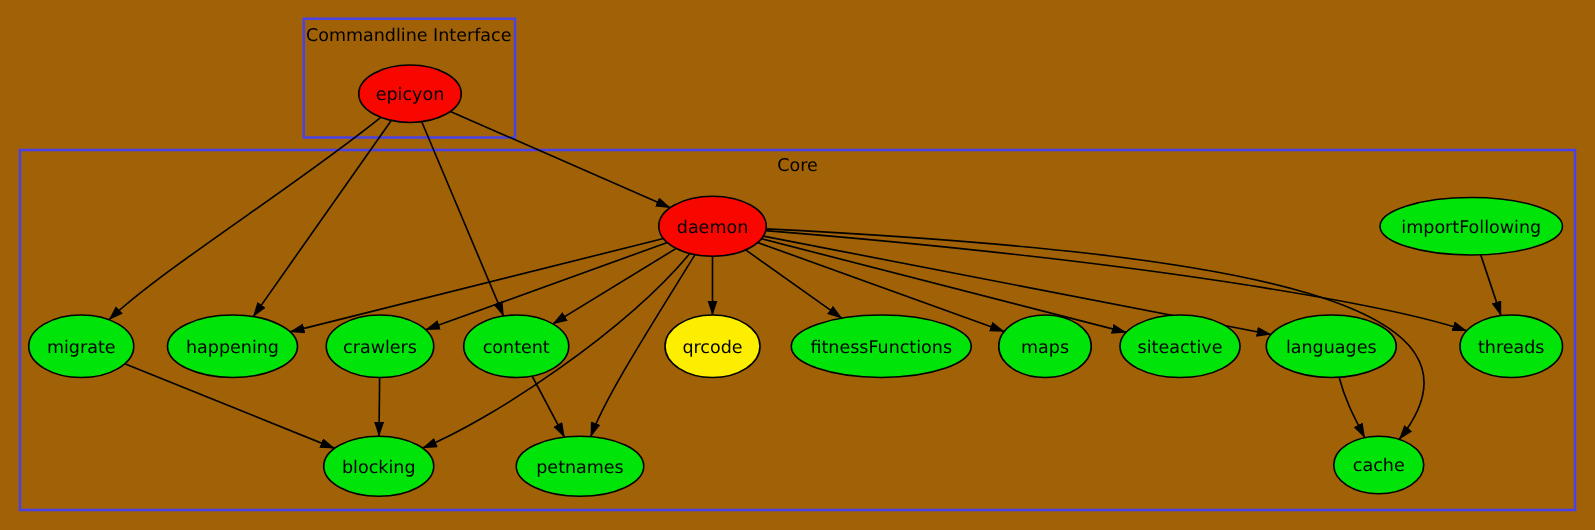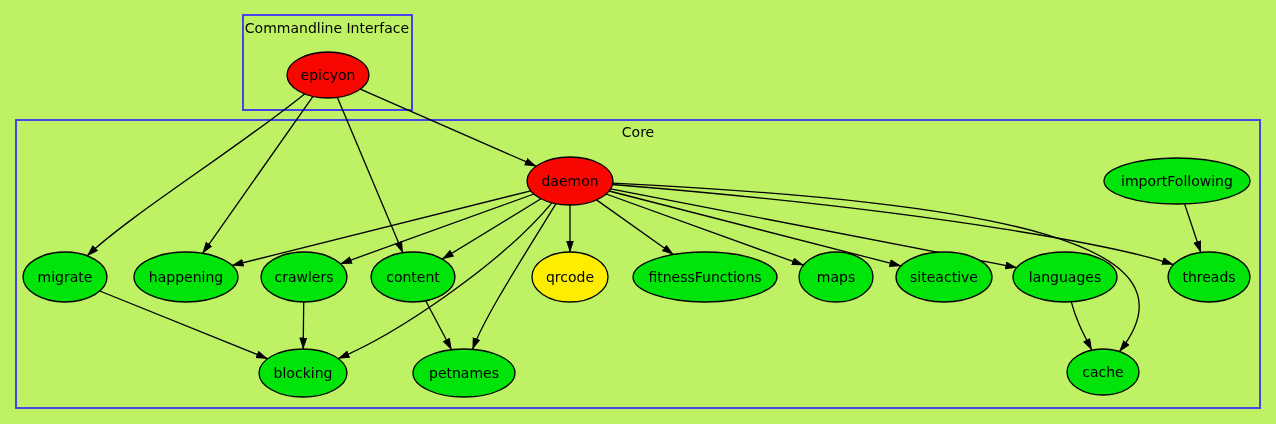--- a/index.html
+++ b/index.html
@@ -5,21 +5,21 @@
   html, body {
     margin: 0;
     padding: 0;
     background: #ffffff;
     font-family: "DejaVu Sans", "Liberation Sans", sans-serif;
   }
   .canvas {
     width: 1276px;
     height: 424px;
     position: relative;
-    background: #bef264;
+    background: #a16207;
   }
   svg { display: block; }
   text {
     font-family: "DejaVu Sans", "Liberation Sans", sans-serif;
     font-size: 14px;
   }
 </style>
 </head>
 <body>
 

